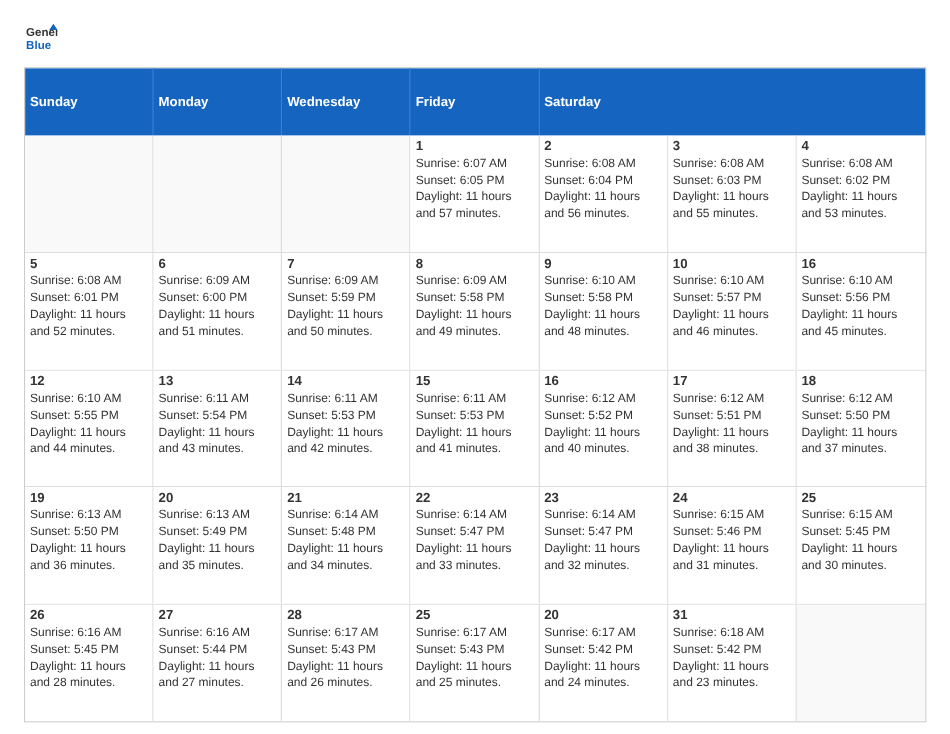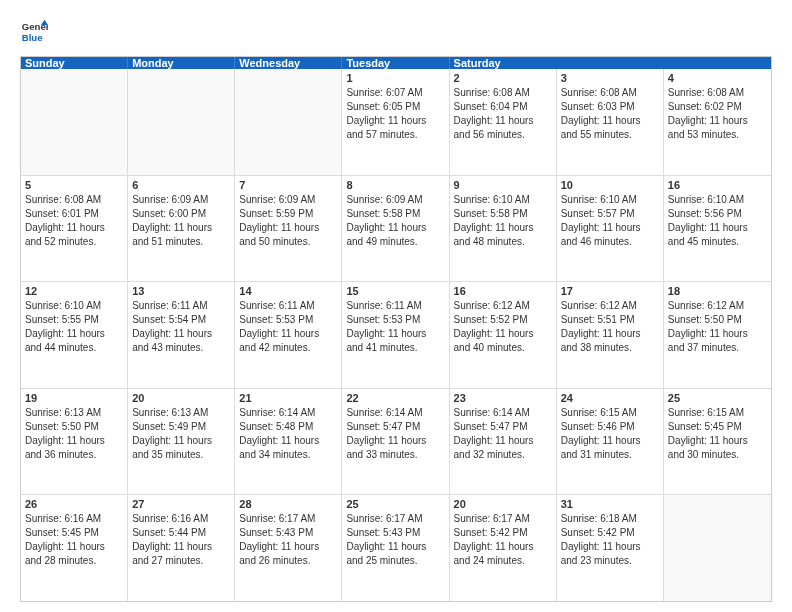--- a/index.html
+++ b/index.html
@@ -53,21 +53,21 @@
     }
     .cal-header-row {
       display: grid;
       grid-template-columns: repeat(7, 1fr);
       background: #1565c0;
     }
     .cal-header-cell {
       color: #fff;
       font-size: 11px;
       font-weight: bold;
-      padding: 0 4px;
+      padding: 22px 4px;
       text-align: left;
       border-right: 1px solid #3a7bd5;
     }
     .cal-header-cell:last-child { border-right: none; }
     .cal-body {
       flex: 1;
       display: flex;
       flex-direction: column;
     }
     .cal-week {
@@ -115,21 +115,21 @@
       <div class="calendar-title"></div>
       <div class="calendar-subtitle"></div>
     </div>
   </div>
 
   <div class="calendar">
     <div class="cal-header-row">
     <div class="cal-header-cell">Sunday</div>
         <div class="cal-header-cell">Monday</div>
         <div class="cal-header-cell">Wednesday</div>
-        <div class="cal-header-cell">Tuesday</div>
+        <div class="cal-header-cell">Friday</div>
         <div class="cal-header-cell">Saturday</div>
       </div>
     <div class="cal-body">
     <div class="cal-week">
           <div class="cal-cell empty"></div>
           <div class="cal-cell empty"></div>
           <div class="cal-cell empty"></div>
           <div class="cal-cell">
             <div class="day-number">1</div>
             <div class="cell-info">Sunrise: 6:07 AM<br>Sunset: 6:05 PM<br>Daylight: 11 hours and 57 minutes.</div>

